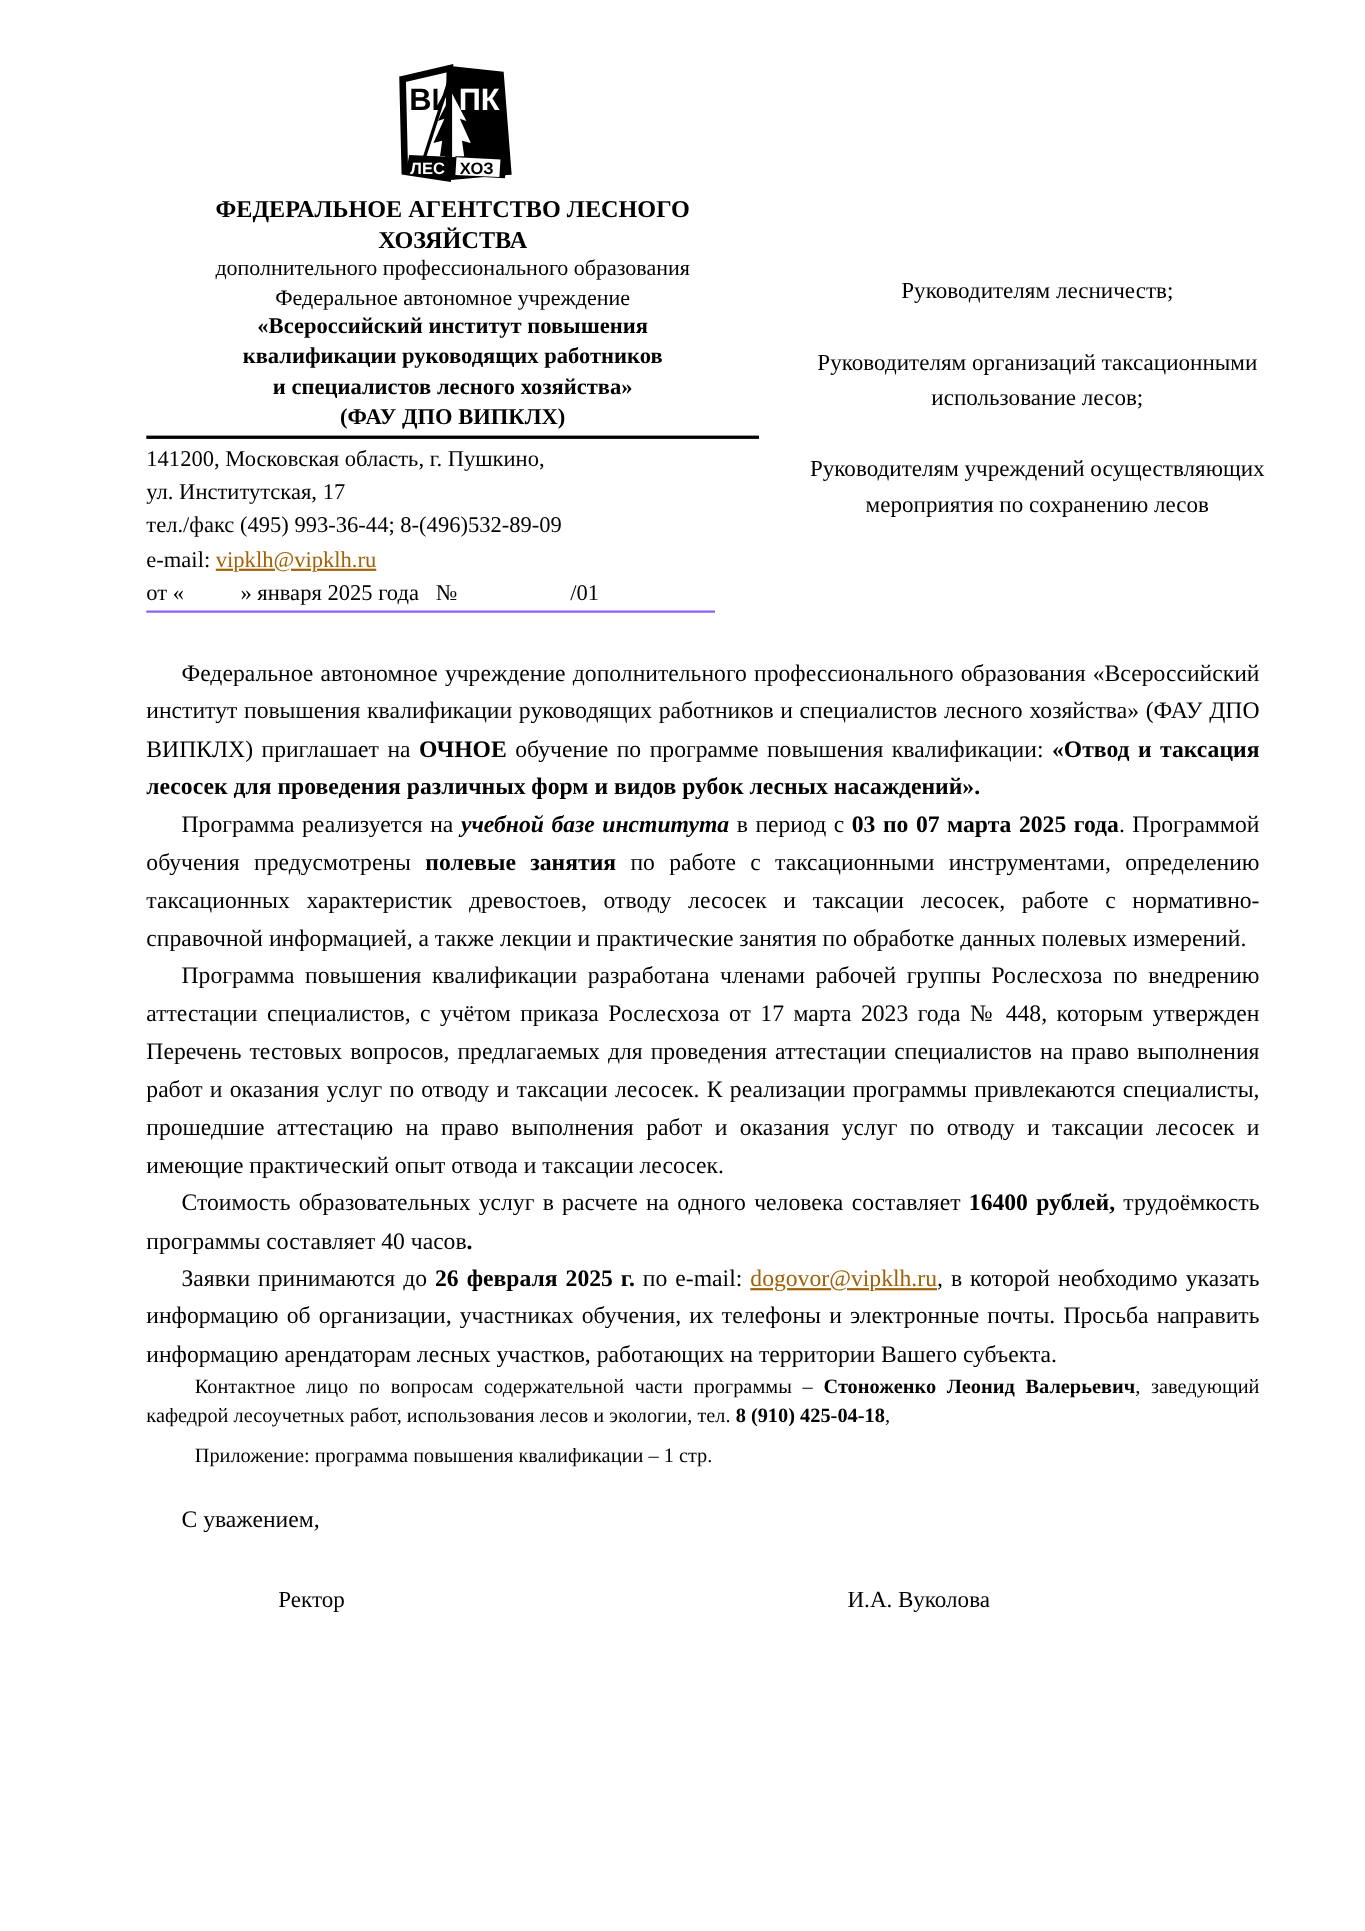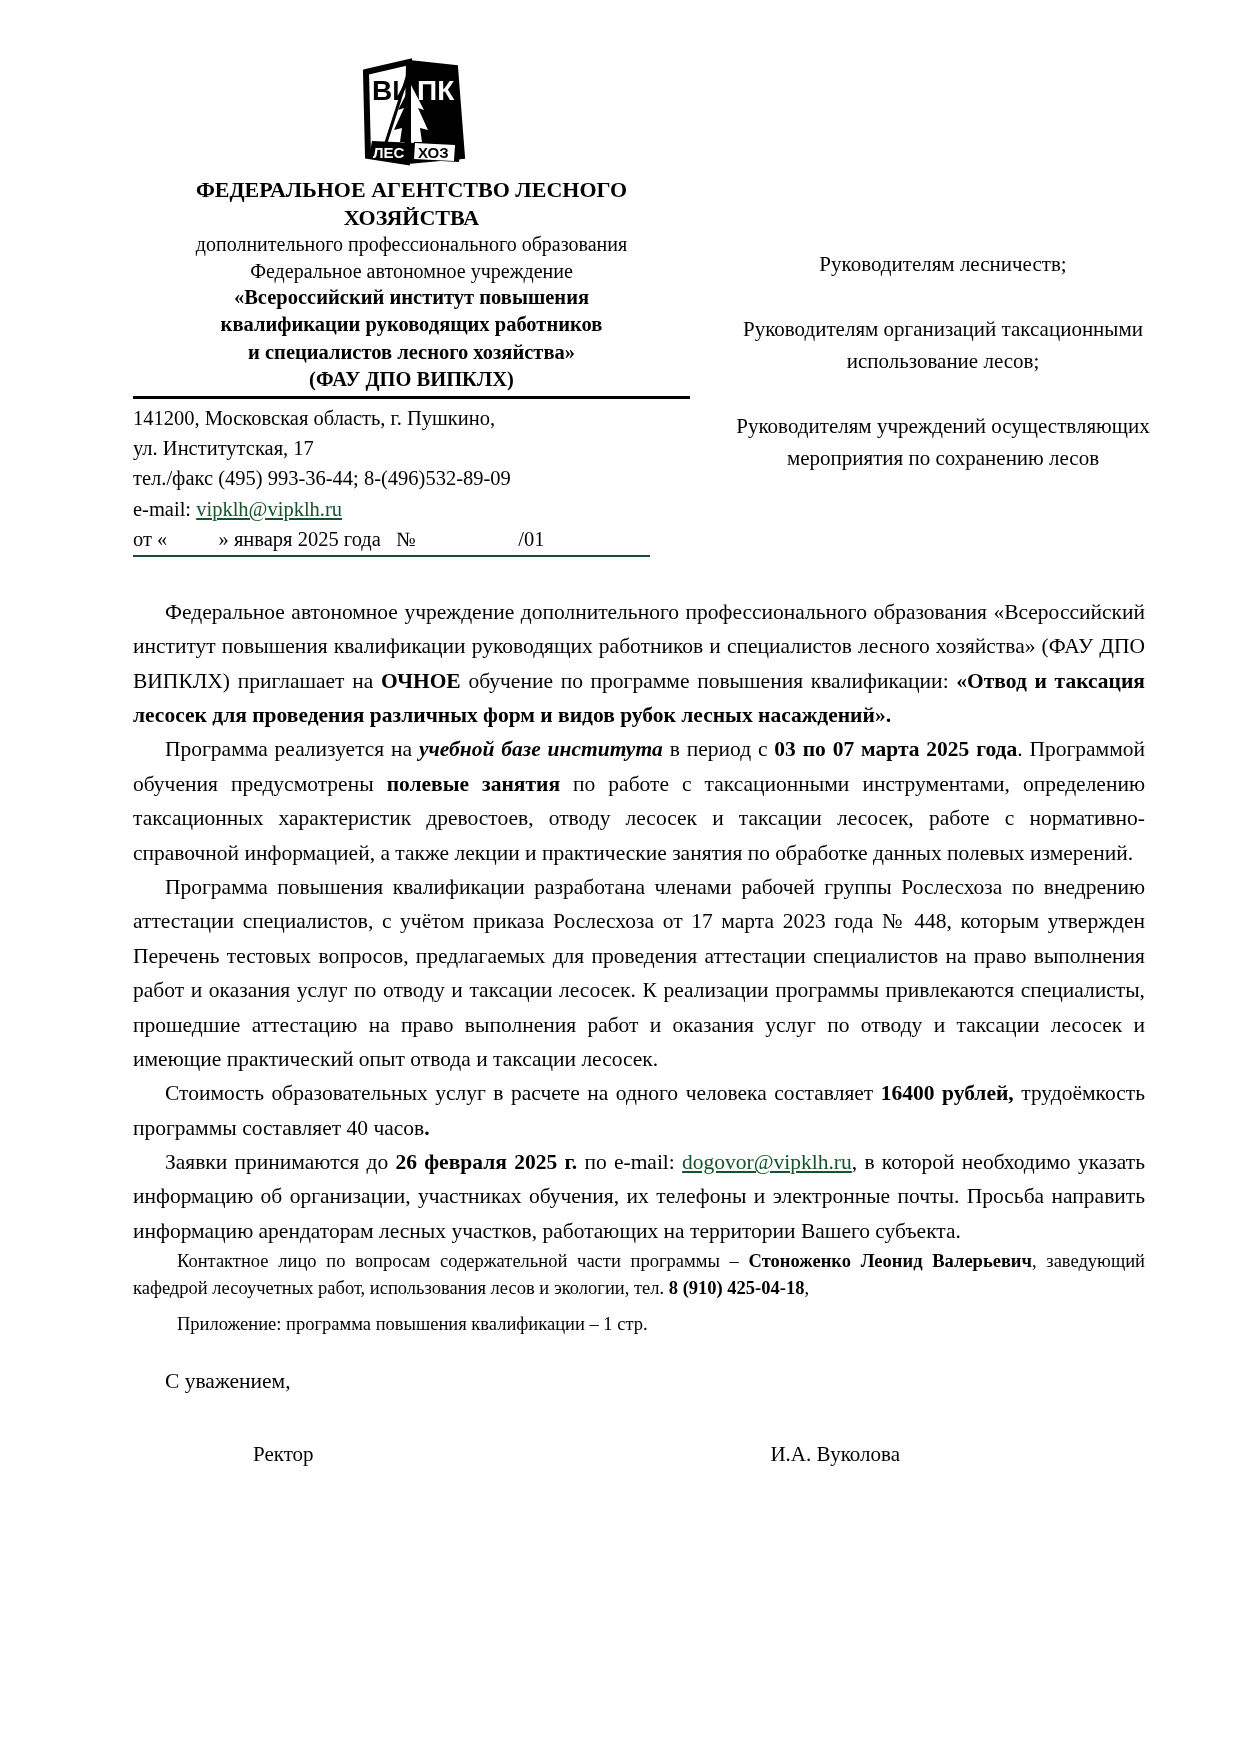--- a/index.html
+++ b/index.html
@@ -8,22 +8,22 @@
 
   
   .header { display:flex; padding:58px 58px 0 133px; }
   .left-col { width:557px; flex:none; }
   .logo { display:block; width:122px; height:112px; margin:0 auto 6px auto; }
   .agency { font-weight:bold; font-size:22px; line-height:1.25; text-align:center; margin-top:4px; }
   .org-line { font-size:20px; line-height:1.33; text-align:center; }
   .org-line.bold { font-weight:bold; font-size:20.5px; }
   .divider { width:557px; border-bottom:3px solid #000; margin-top:3px; }
   .address { font-size:20.5px; line-height:1.47; text-align:left; margin-top:4px; }
-  .link { color:#14532d; }
-  .ref-line { width:517px; border-bottom:2px solid #14532d; padding-bottom:1px; white-space:nowrap; }
+  .link { color:#a16207; }
+  .ref-line { width:517px; border-bottom:2px solid #8b5cf6; padding-bottom:1px; white-space:nowrap; }
 
   .right-col { flex:1; max-width:480px; margin-left:auto; padding-top:190px; text-align:center;
                font-size:21px; line-height:1.55; }
   .addr-item { margin-bottom:32px; }
 
   
   .body { padding:0 96px 0 133px; margin-top:38px; }
   .para { margin:0; font-size:21.5px; line-height:1.6; text-align:justify; text-indent:32px; }
   .para.small { font-size:18.5px; line-height:1.42; text-indent:44px; }
   .para.attach { margin-top:10px; }

